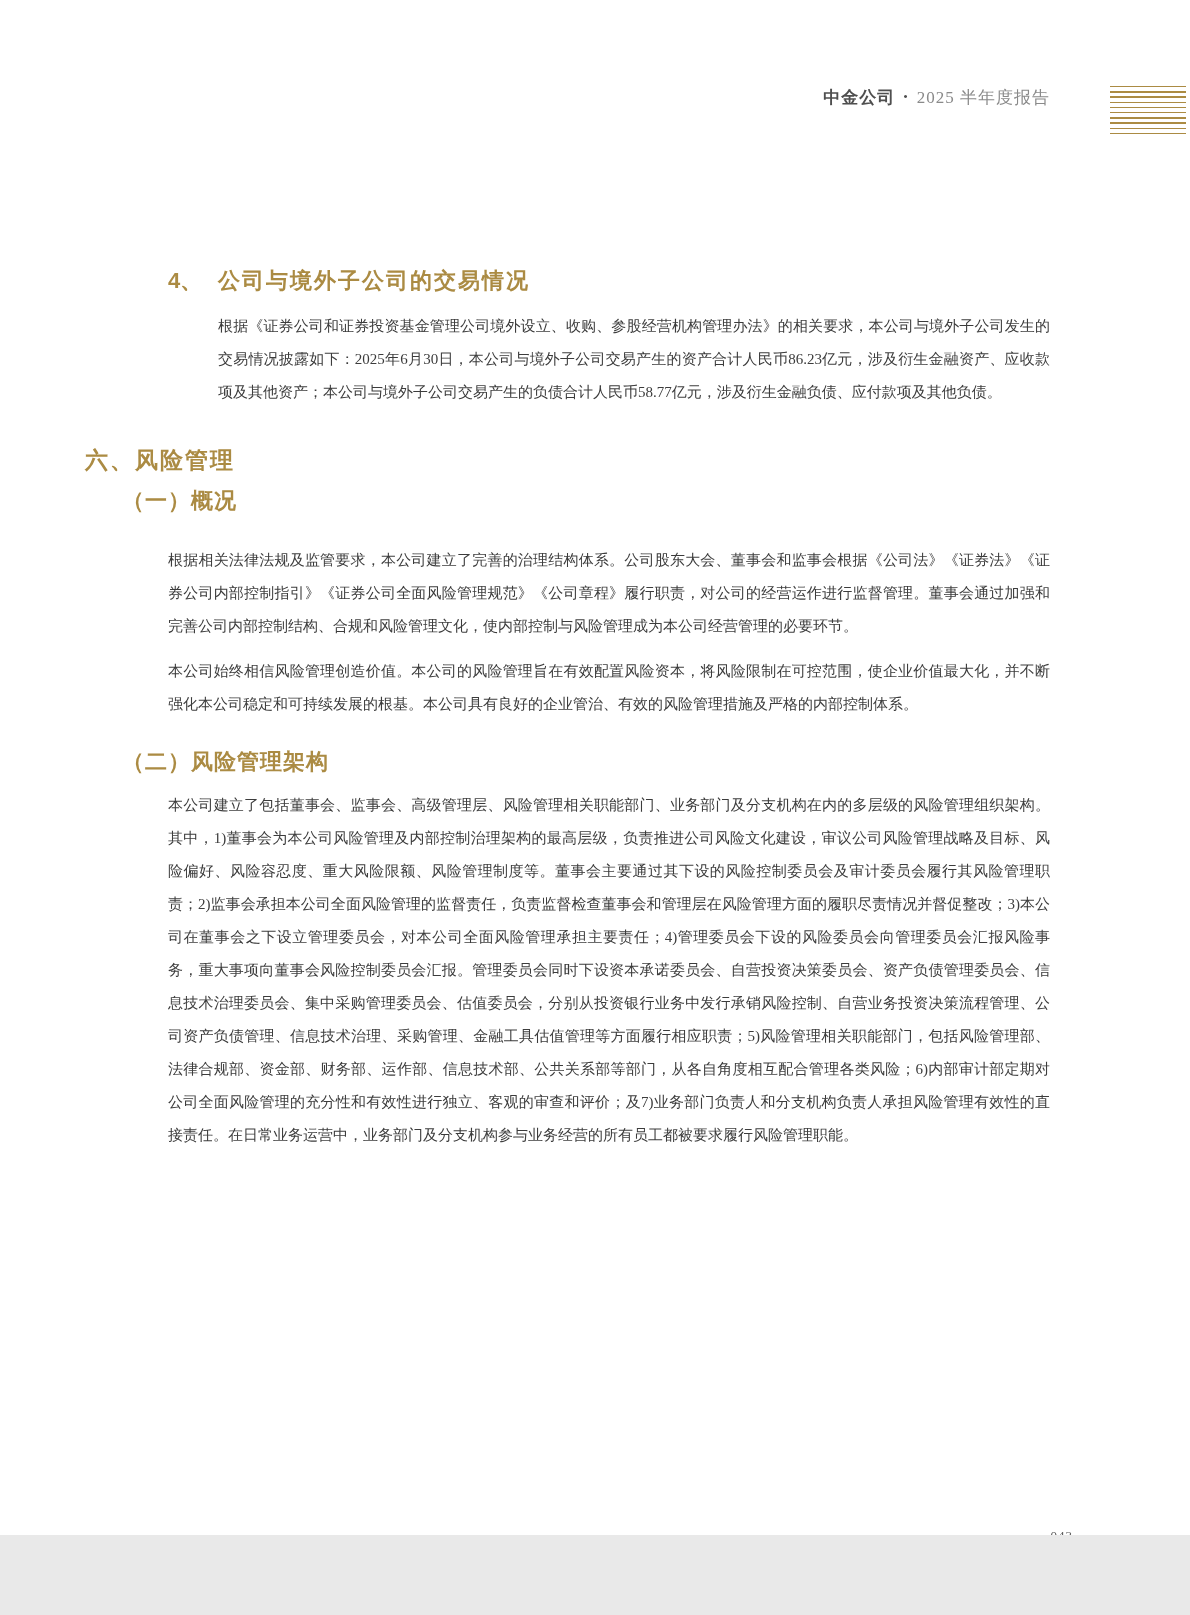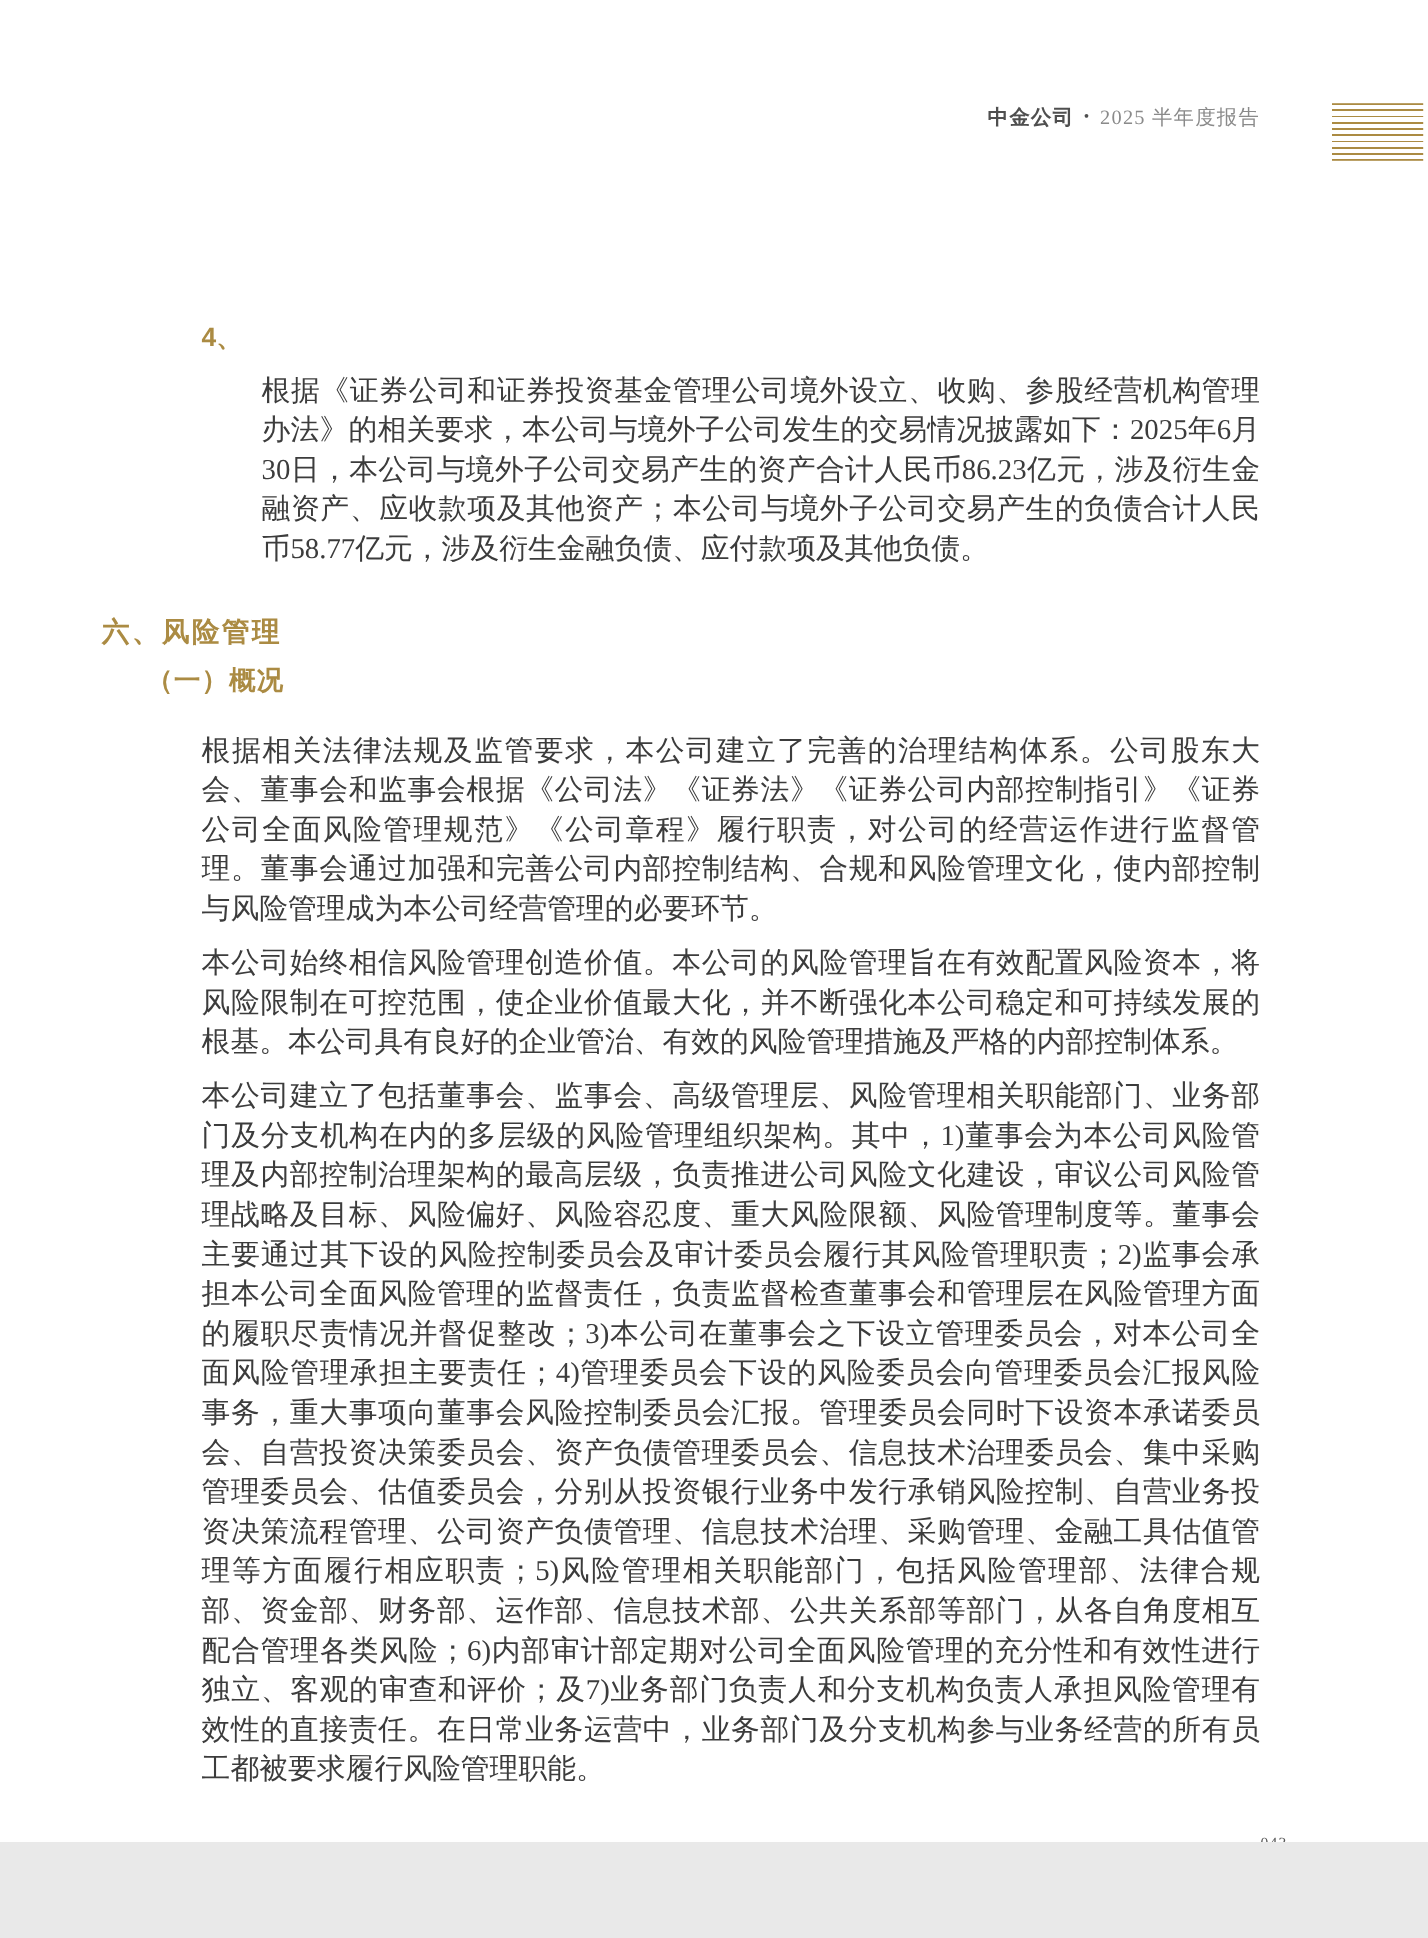--- a/index.html
+++ b/index.html
@@ -83,21 +83,21 @@
     display: flex;
     align-items: baseline;
   }
   .s4-heading .num {
     width: 50px;         
     letter-spacing: 0;
     flex: 0 0 auto;
   }
 
   p.body-text {
-    font-size: 24px;
+    font-size: 15px;
     line-height: 33px;
     text-align: justify;
     text-justify: inter-ideograph;
     color: var(--body-text, #3C3C3C);
   }
   .s4-body {
     margin-left: 133px;  
     margin-top: 14px;
   }
 
@@ -137,28 +137,30 @@
 
   <div class="running-header">
     <span class="brand">中金公司</span><span class="dot">•</span><span class="report">2025 半年度报告</span>
   </div>
   <div class="gold-lines"></div>
 
   <main class="content">
 
     <div class="s4-heading heading-sans">
       <span class="num">4、</span>
+      <span>公司与境外子公司的交易情况</span>
     </div>
     <p class="body-text s4-body">根据《证券公司和证券投资基金管理公司境外设立、收购、参股经营机构管理办法》的相关要求，本公司与境外子公司发生的交易情况披露如下：2025年6月30日，本公司与境外子公司交易产生的资产合计人民币86.23亿元，涉及衍生金融资产、应收款项及其他资产；本公司与境外子公司交易产生的负债合计人民币58.77亿元，涉及衍生金融负债、应付款项及其他负债。</p>
 
     <h2 class="h-chapter heading-sans">六、风险管理</h2>
 
     <h3 class="h-sub overview heading-sans">（一）概况</h3>
     <p class="body-text indent-body p-gap">根据相关法律法规及监管要求，本公司建立了完善的治理结构体系。公司股东大会、董事会和监事会根据《公司法》《证券法》《证券公司内部控制指引》《证券公司全面风险管理规范》《公司章程》履行职责，对公司的经营运作进行监督管理。董事会通过加强和完善公司内部控制结构、合规和风险管理文化，使内部控制与风险管理成为本公司经营管理的必要环节。</p>
     <p class="body-text indent-body p-after-heading">本公司始终相信风险管理创造价值。本公司的风险管理旨在有效配置风险资本，将风险限制在可控范围，使企业价值最大化，并不断强化本公司稳定和可持续发展的根基。本公司具有良好的企业管治、有效的风险管理措施及严格的内部控制体系。</p>
 
+    <h3 class="h-sub framework heading-sans">（二）风险管理架构</h3>
     <p class="body-text indent-body p-after-heading">本公司建立了包括董事会、监事会、高级管理层、风险管理相关职能部门、业务部门及分支机构在内的多层级的风险管理组织架构。其中，1)董事会为本公司风险管理及内部控制治理架构的最高层级，负责推进公司风险文化建设，审议公司风险管理战略及目标、风险偏好、风险容忍度、重大风险限额、风险管理制度等。董事会主要通过其下设的风险控制委员会及审计委员会履行其风险管理职责；2)监事会承担本公司全面风险管理的监督责任，负责监督检查董事会和管理层在风险管理方面的履职尽责情况并督促整改；3)本公司在董事会之下设立管理委员会，对本公司全面风险管理承担主要责任；4)管理委员会下设的风险委员会向管理委员会汇报风险事务，重大事项向董事会风险控制委员会汇报。管理委员会同时下设资本承诺委员会、自营投资决策委员会、资产负债管理委员会、信息技术治理委员会、集中采购管理委员会、估值委员会，分别从投资银行业务中发行承销风险控制、自营业务投资决策流程管理、公司资产负债管理、信息技术治理、采购管理、金融工具估值管理等方面履行相应职责；5)风险管理相关职能部门，包括风险管理部、法律合规部、资金部、财务部、运作部、信息技术部、公共关系部等部门，从各自角度相互配合管理各类风险；6)内部审计部定期对公司全面风险管理的充分性和有效性进行独立、客观的审查和评价；及7)业务部门负责人和分支机构负责人承担风险管理有效性的直接责任。在日常业务运营中，业务部门及分支机构参与业务经营的所有员工都被要求履行风险管理职能。</p>
 
   </main>
 
   <div class="page-number">043</div>
 
 </div>
 
 </body></html>

